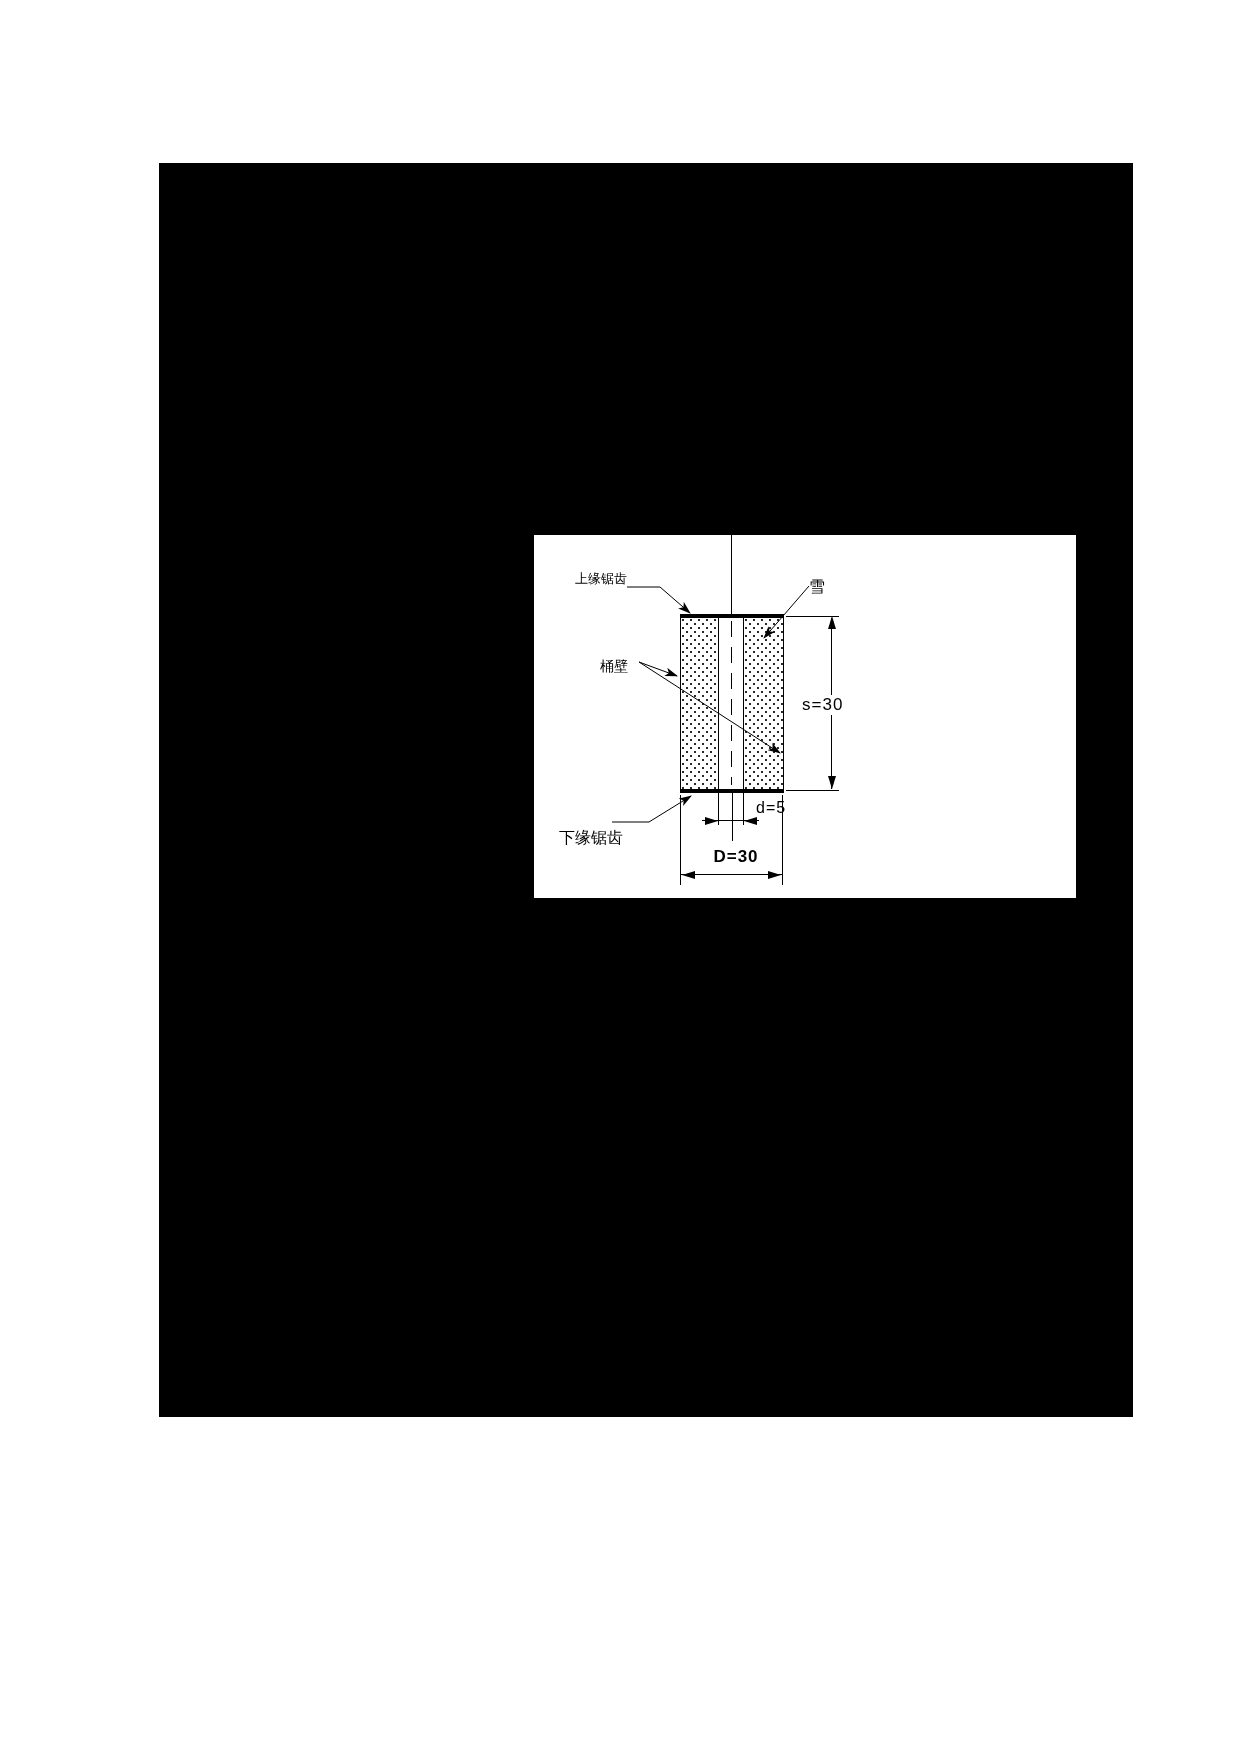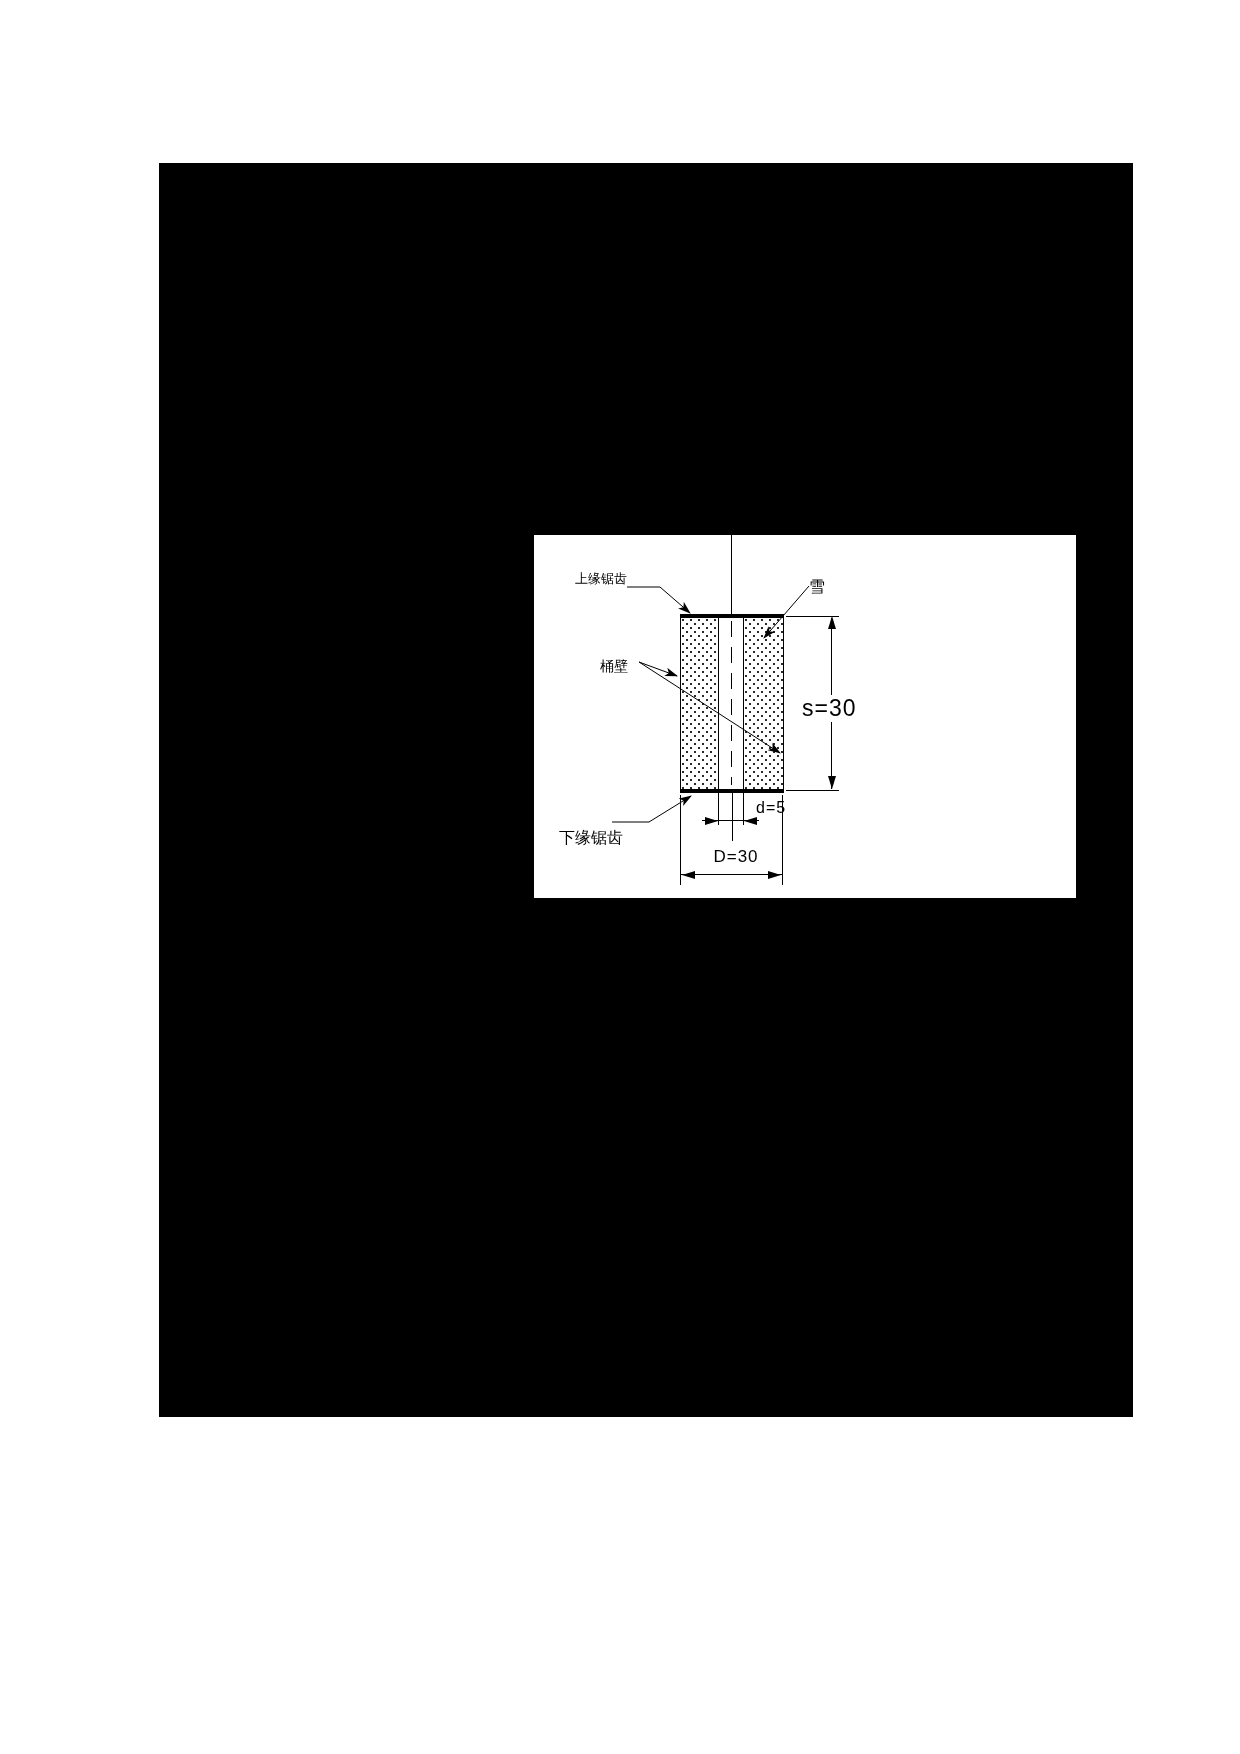--- a/index.html
+++ b/index.html
@@ -57,23 +57,23 @@
   .arr-left-d{left:210px;top:282px;border-top:4px solid transparent;border-bottom:4px solid transparent;border-right:13px solid #000;}
   .arr-left-D{left:148px;top:336px;border-top:4px solid transparent;border-bottom:4px solid transparent;border-right:13px solid #000;}
   .arr-right-D{left:234px;top:336px;border-top:4px solid transparent;border-bottom:4px solid transparent;border-left:13px solid #000;}
   
   .lbl{white-space:nowrap;line-height:1.1;letter-spacing:0px;}
   .lbl-top{left:41px;top:37px;font-size:13px;}
   .lbl-wall{left:66px;top:124px;font-size:14px;}
   .lbl-snow{left:275px;top:43px;font-size:16px;}
   .lbl-bottom{left:25px;top:294px;font-size:16px;}
   .dim-text{white-space:nowrap;letter-spacing:1px;}
-  .txt-s{left:268px;top:160px;width:50px;font-size:23px;text-align:left;background:#fff;}
+  .txt-s{left:268px;top:160px;width:50px;font-size:17px;text-align:left;background:#fff;}
   .txt-d{left:222px;top:264px;font-size:16px;}
-  .txt-D{left:175px;top:312px;width:54px;font-size:17px;text-align:center;}
+  .txt-D{left:175px;top:312px;width:54px;font-size:17px;text-align:center;font-weight:bold;}
   .leaders{left:0;top:0;width:542px;height:363px;pointer-events:none;}
 </style>
 </head>
 <body>
 
 <div class="scan">
   <div class="panel">
 
     <div class="vline axis-top"></div>
 

